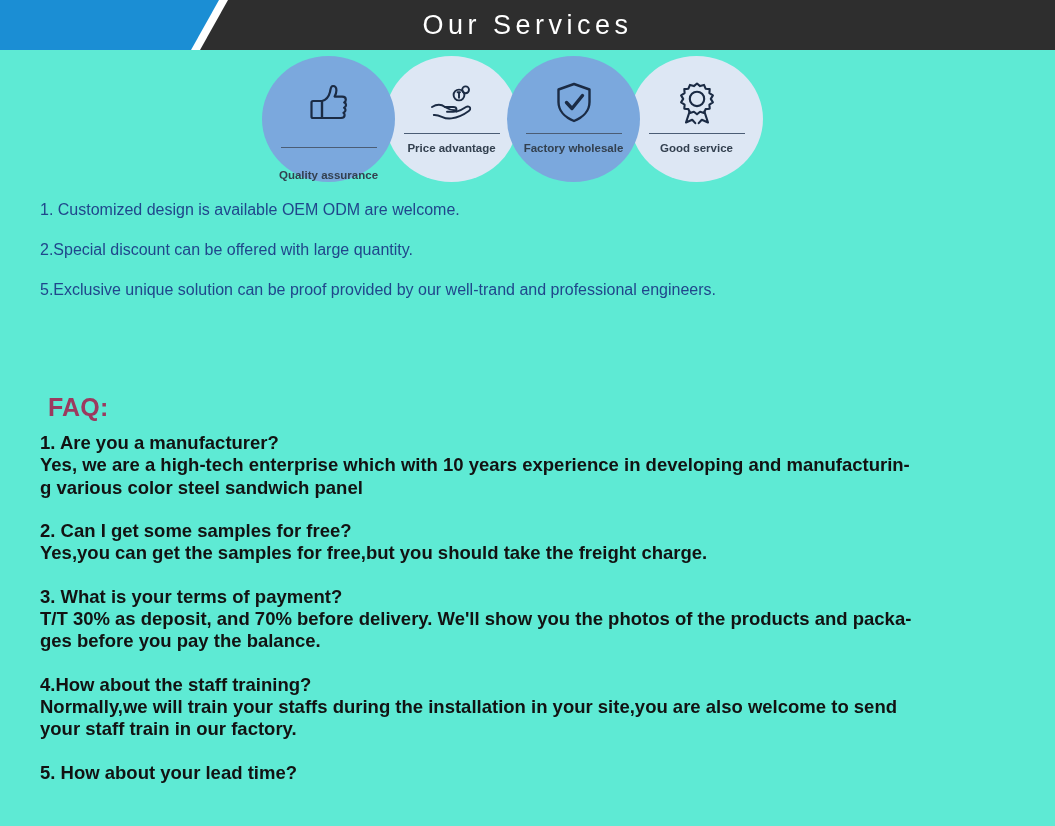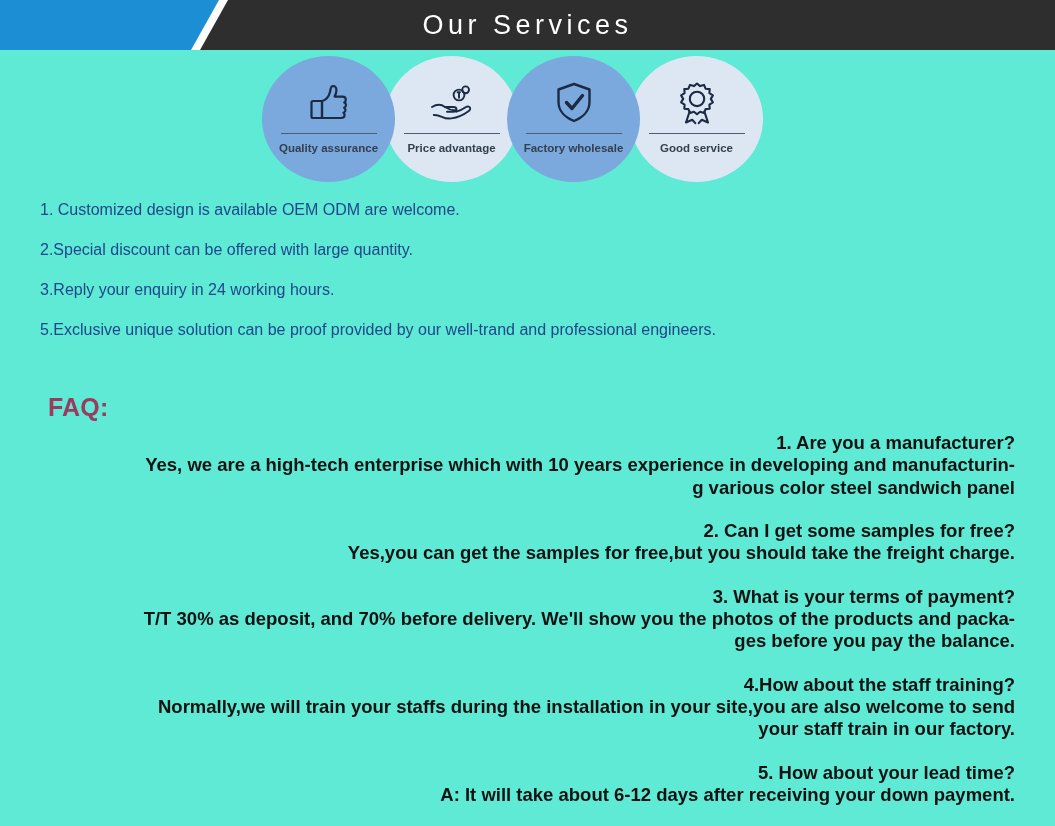--- a/index.html
+++ b/index.html
@@ -91,21 +91,21 @@
     position: absolute;
     top: 0;
     width: 133px;
     height: 126px;
     border-radius: 50%;
     display: flex;
     flex-direction: column;
     align-items: center;
     justify-content: flex-start;
   }
-  .feature.f0 { left: 0px;   background: #7ba8dd; z-index: 2; }
+  .feature.f0 { left: 0px;   background: #7ba8dd; z-index: 2; justify-content: space-between; }
   .feature.f1 { left: 123px; background: #dde7f4; z-index: 1; }
   .feature.f2 { left: 245px; background: #7ba8dd; z-index: 2; }
   .feature.f3 { left: 368px; background: #dde7f4; z-index: 1; }
 
   .feature-icon {
     margin-top: 23px;
     width: 52px;
     height: 48px;
     display: flex;
     align-items: center;
@@ -154,21 +154,20 @@
     font-weight: bold;
     color: #9c3a5f;
     letter-spacing: 0.2px;
   }
 
   .faq-list {
     position: absolute;
     left: 40px;
     top: 432px;
     width: 975px;
-    text-align: right;
   }
   .faq-block { margin-bottom: 21px; }
   .faq-block:last-child { margin-bottom: 0; }
 
   .faq-q {
     font-size: 18.5px;
     font-weight: bold;
     color: #121212;
     line-height: 22px;
     white-space: nowrap;
@@ -244,21 +243,20 @@
       </div>
       <div class="feature-rule"></div>
       <div class="feature-label">Good service</div>
     </div>
 
   </div>
 
   <div class="services-list">
     <div class="service-item">1. Customized design is available OEM ODM are welcome.</div>
     <div class="service-item">2.Special discount  can be offered with large quantity.</div>
-    <div class="service-item">3.Reply your enquiry in 24 working hours.</div>
     <div class="service-item">5.Exclusive unique solution can be proof provided by our well-trand and professional  engineers.</div>
   </div>
 
   <div class="faq-heading">FAQ:</div>
 
   <div class="faq-list">
     <div class="faq-block">
       <div class="faq-q">1. Are you a manufacturer?</div>
       <div class="faq-a">Yes, we are a high-tech enterprise which with 10 years experience in developing and manufacturin-
 g various color steel sandwich panel</div>
@@ -272,17 +270,16 @@
       <div class="faq-a">T/T 30% as deposit, and 70% before delivery. We'll show you the photos of the products and packa-
 ges before you pay the balance.</div>
     </div>
     <div class="faq-block">
       <div class="faq-q">4.How about the staff training?</div>
       <div class="faq-a">Normally,we will train your staffs during the installation in your site,you are also welcome to send
 your staff train in our factory.</div>
     </div>
     <div class="faq-block">
       <div class="faq-q">5. How about your lead time?</div>
-      <div class="faq-a">A: It will take about 6-12 days after receiving your down payment.</div>
     </div>
   </div>
 
 </div>
 
 </body></html>

